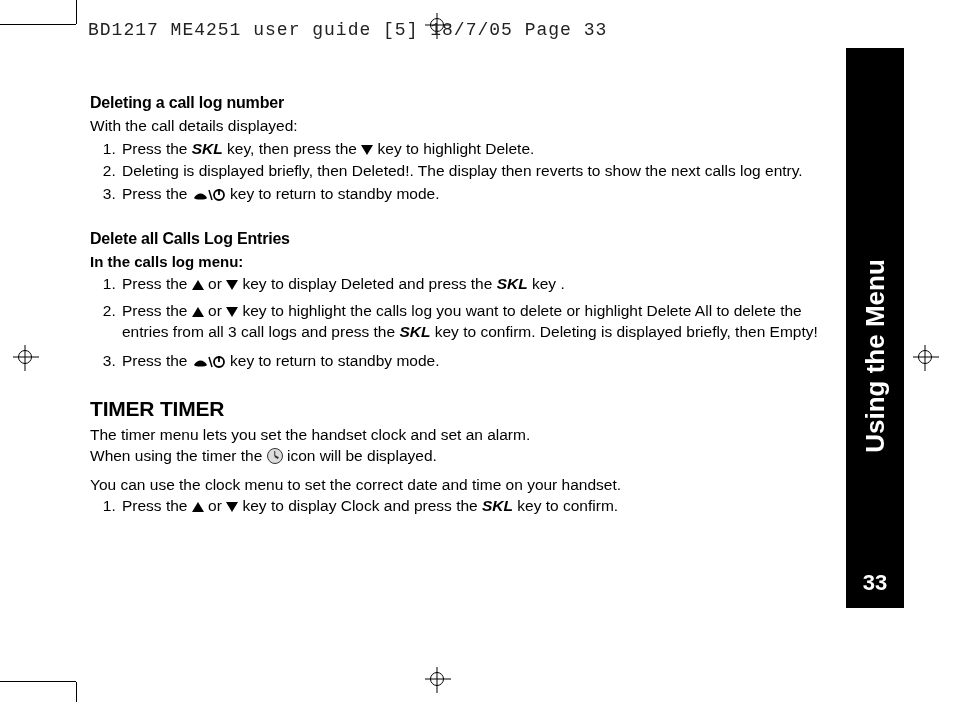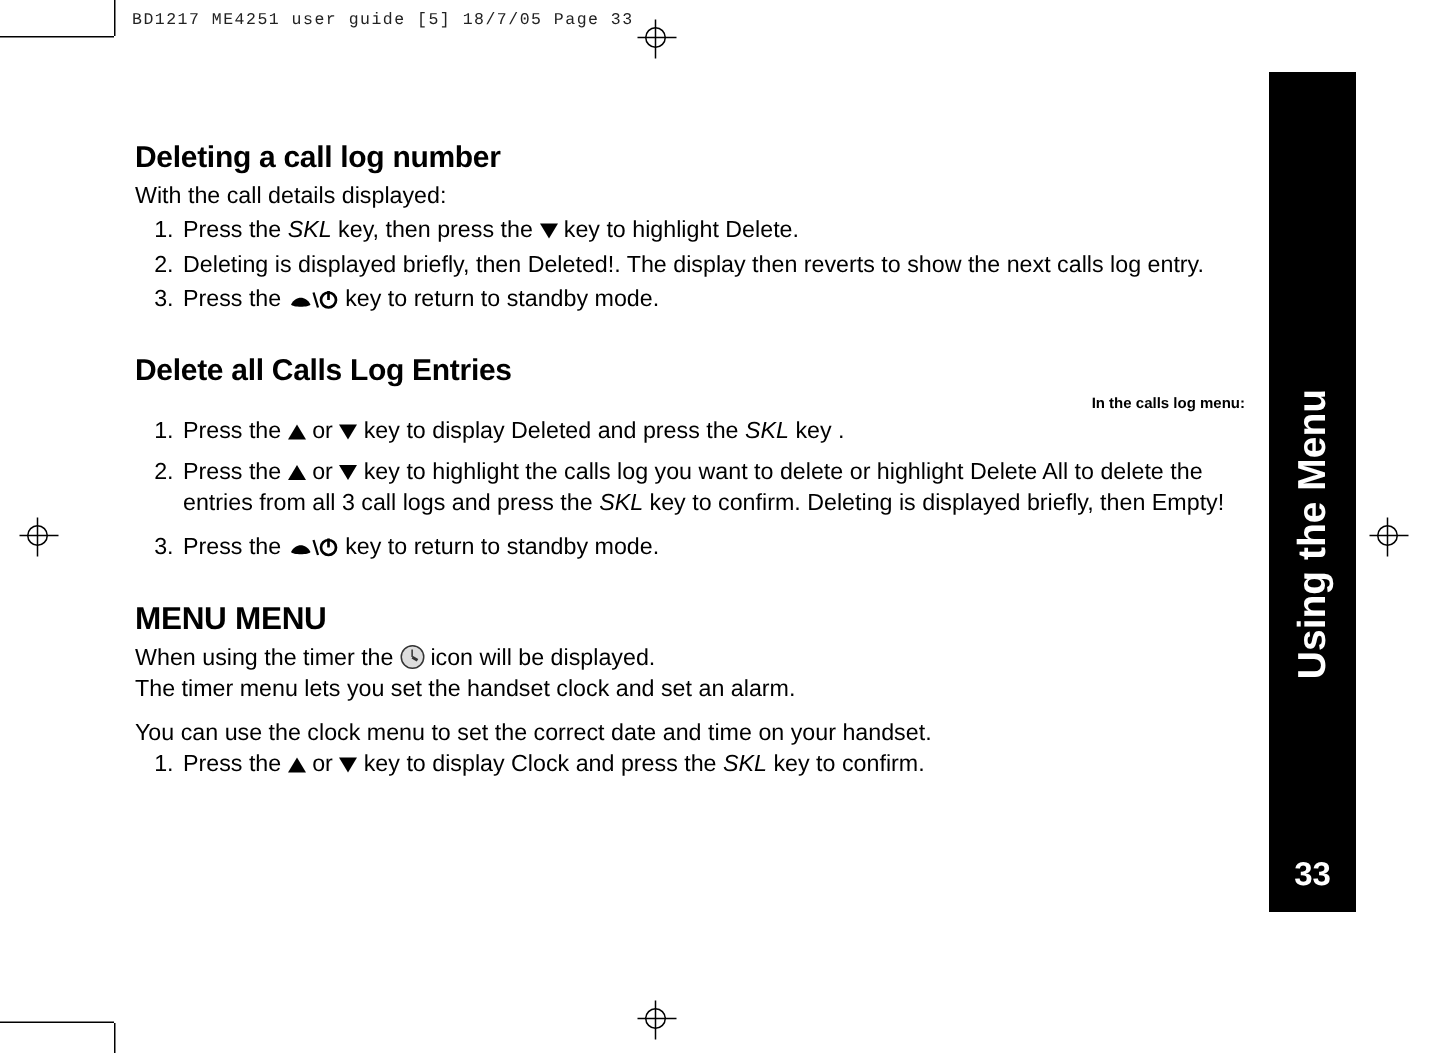--- a/index.html
+++ b/index.html
@@ -6,24 +6,24 @@
     body {
       width: 954px;
       height: 702px;
       background: #fff;
       font-family: "Helvetica Neue", Helvetica, Arial, sans-serif;
       position: relative;
       color: #000;
     }
     .header-line {
       position: absolute;
-      top: 8px;
+      top: 20px;
       left: 88px;
       font-family: "Courier New", monospace;
-      font-size: 11px;
+      font-size: 18px;
       letter-spacing: 1px;
       color: #222;
     }
     .crop-top {
       position: absolute;
       top: 24px;
       left: 0;
       width: 76px;
       height: 1px;
       background: #000;
@@ -75,49 +75,48 @@
       position: absolute;
       top: 82px;
       left: 90px;
       width: 740px;
       color: #000;
       font-size: 15.5px;
       line-height: 1.35;
     }
     h2.section {
       font-weight: 700;
-      font-size: 20px;
+      font-size: 16px;
       margin-top: 10px;
       margin-bottom: 2px;
       letter-spacing: -0.2px;
     }
     h2.section.major {
       font-size: 21px;
     }
     .intro {
       margin-bottom: 2px;
     }
     .sub-bold {
       font-weight: 700;
       margin-top: 2px;
       margin-bottom: 2px;
-      font-size: 10px;
-      text-align: right;
+      font-size: 15px;
     }
     ol.steps {
       list-style: decimal;
       margin-left: 0;
       padding-left: 30px;
     }
     ol.steps li {
       margin-bottom: 2px;
       padding-left: 2px;
     }
     .skl {
-      font-weight: 400;
+      font-weight: 700;
       font-style: italic;
     }
     .block-spacer { height: 8px; }
     .sidebar {
       position: absolute;
       top: 48px;
       right: 50px;
       width: 58px;
       height: 560px;
       background: #000;
@@ -275,25 +274,25 @@
           <circle cx="27" cy="7" r="5" fill="none" stroke="#000" stroke-width="1.8"></circle>
           <line x1="27" y1="1" x2="27" y2="7" stroke="#000" stroke-width="1.8"></line>
         </svg>
       </span>
       <span> key to return to standby mode.</span>
     </li>
   </ol>
 
   <div class="block-spacer"></div>
 
-  <h2 class="section major">MENU MENU</h2>
+  <h2 class="section major">TIMER TIMER</h2>
+  <div>The timer menu lets you set the handset clock and set an alarm.</div>
   <div>
     <span>When using the timer the </span><span class="clock-icon"></span><span> icon will be displayed.</span>
   </div>
-  <div>The timer menu lets you set the handset clock and set an alarm.</div>
 
   <div class="block-spacer"></div>
 
   <div>You can use the clock menu to set the correct date and time on your handset.</div>
   <ol class="steps">
     <li>
       <span>Press the </span><span class="tri tri-up"></span><span> or </span><span class="tri tri-down"></span><span> key to display Clock and press the </span><span class="skl">SKL</span><span> key to confirm.</span>
     </li>
   </ol>
 

